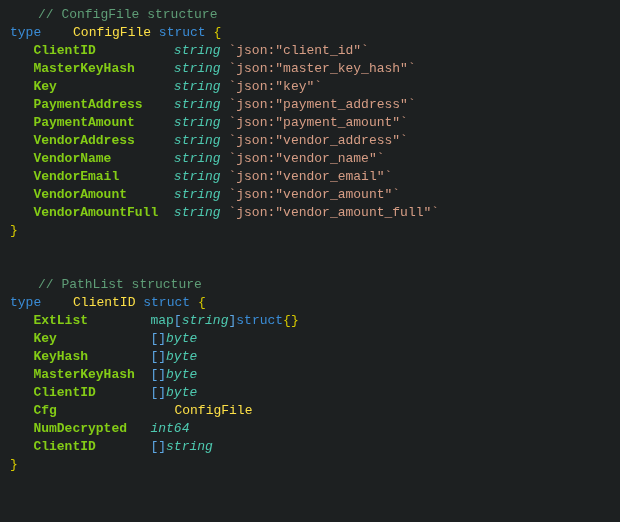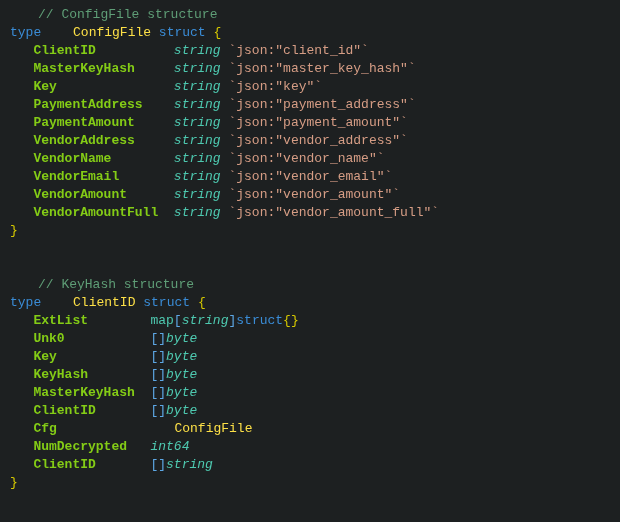--- a/index.html
+++ b/index.html
@@ -50,27 +50,26 @@
       <div class="line">   <span class="field">VendorEmail</span>       <span class="ptype">string</span> <span class="tag">`json:"vendor_email"`</span></div>
       <div class="line">   <span class="field">VendorAmount</span>      <span class="ptype">string</span> <span class="tag">`json:"vendor_amount"`</span></div>
       <div class="line">   <span class="field">VendorAmountFull</span>  <span class="ptype">string</span> <span class="tag">`json:"vendor_amount_full"`</span></div>
     </div>
 
   <div class="line"><span class="brace">}</span></div>
 
   <div class="line">&nbsp;</div>
   <div class="line">&nbsp;</div>
 
-  <div class="line"><span class="comment">// KeyHash structure</span></div>
+  <div class="line"><span class="comment">// PathList structure</span></div>
 
   <div class="line"><span class="kw">type</span> <span class="typename">ClientID</span> <span class="kw">struct</span> <span class="brace">{</span></div>
 
   <div id="struct2-fields">
       <div class="line">   <span class="field">ExtList</span>        <span class="kw2">map</span><span class="brack">[</span><span class="ptype">string</span><span class="brack">]</span><span class="kw">struct</span><span class="brace">{}</span></div>
-      <div class="line">   <span class="field">Unk0</span>           <span class="brack">[]</span><span class="ptype">byte</span></div>
       <div class="line">   <span class="field">Key</span>            <span class="brack">[]</span><span class="ptype">byte</span></div>
       <div class="line">   <span class="field">KeyHash</span>        <span class="brack">[]</span><span class="ptype">byte</span></div>
       <div class="line">   <span class="field">MasterKeyHash</span>  <span class="brack">[]</span><span class="ptype">byte</span></div>
       <div class="line">   <span class="field">ClientID</span>       <span class="brack">[]</span><span class="ptype">byte</span></div>
       <div class="line">   <span class="field">Cfg</span>            <span class="typename">ConfigFile</span></div>
       <div class="line">   <span class="field">NumDecrypted</span>   <span class="ptype">int64</span></div>
       <div class="line">   <span class="field">ClientID</span>       <span class="brack">[]</span><span class="ptype">string</span></div>
     </div>
 
   <div class="line"><span class="brace">}</span></div>

